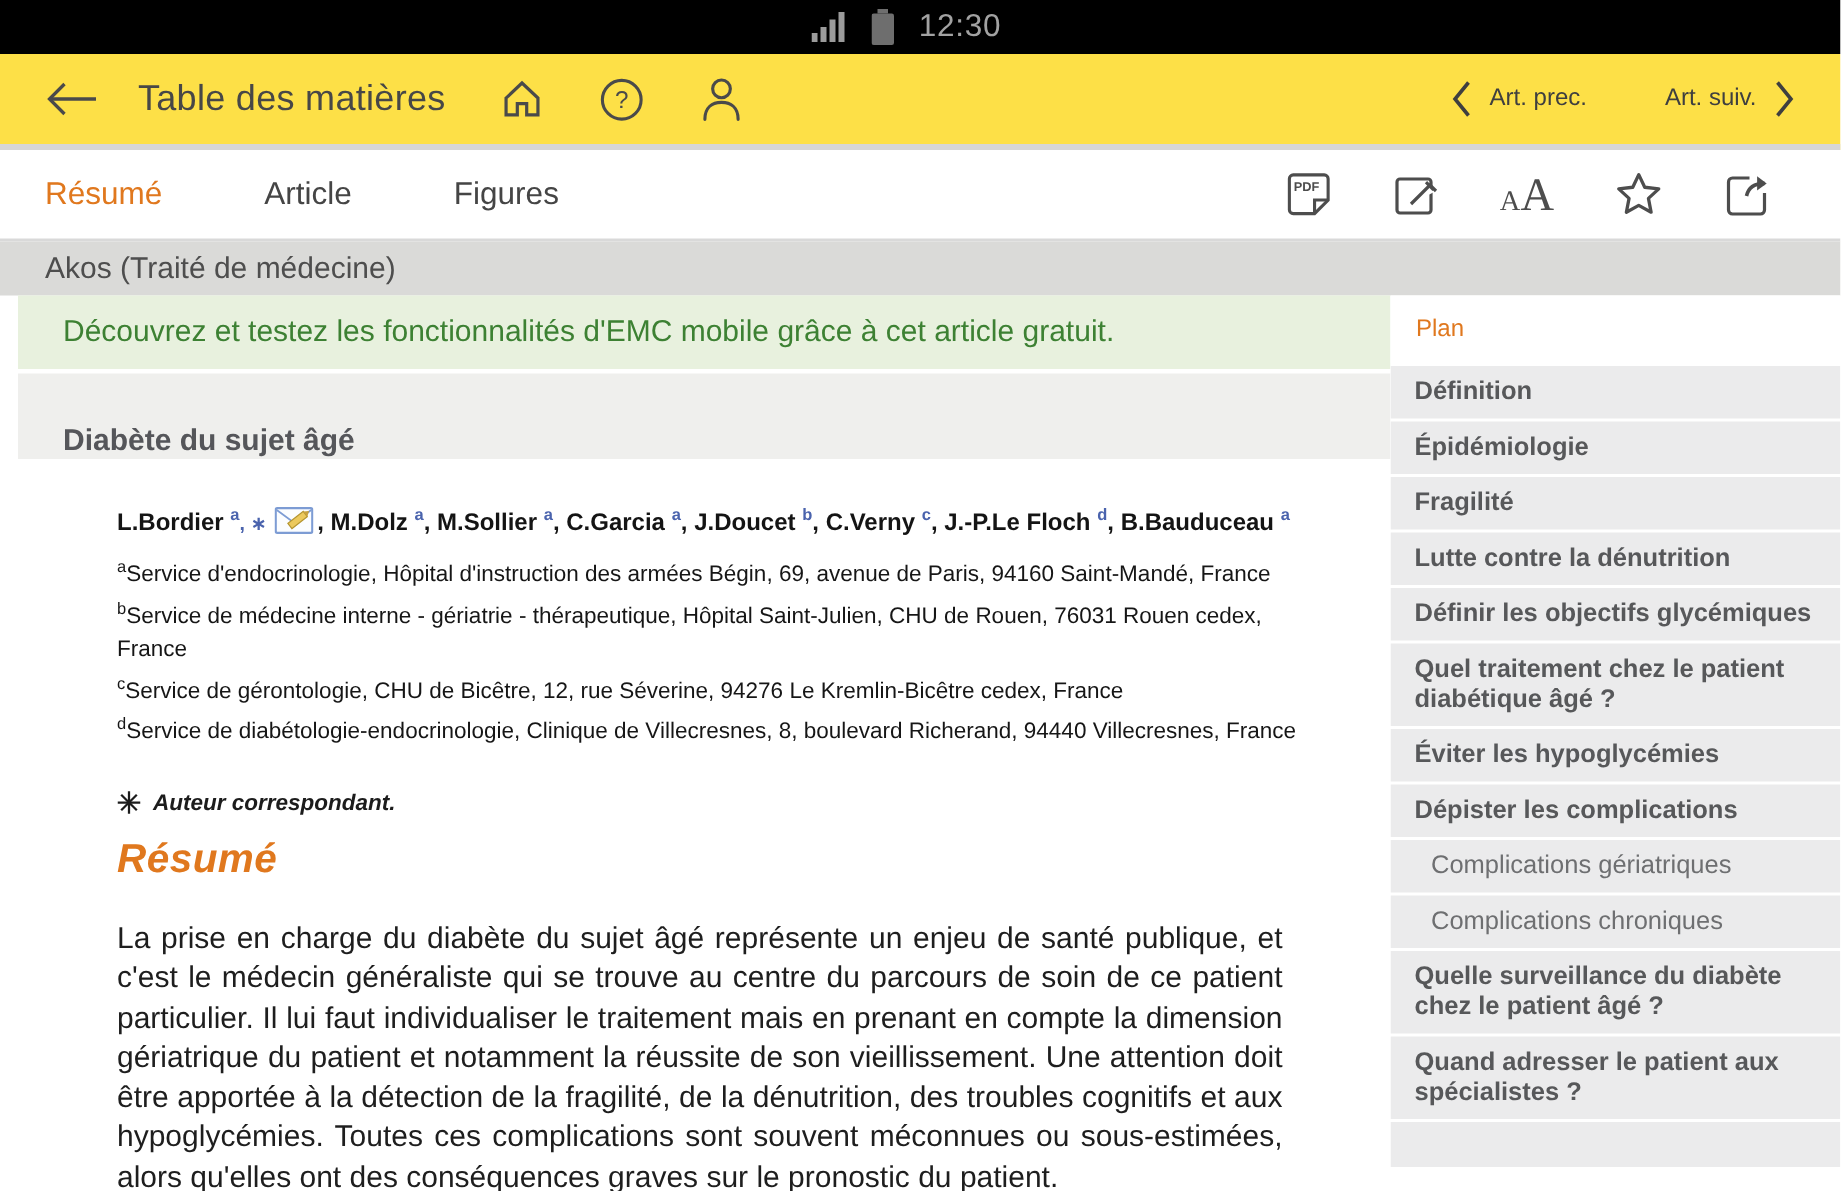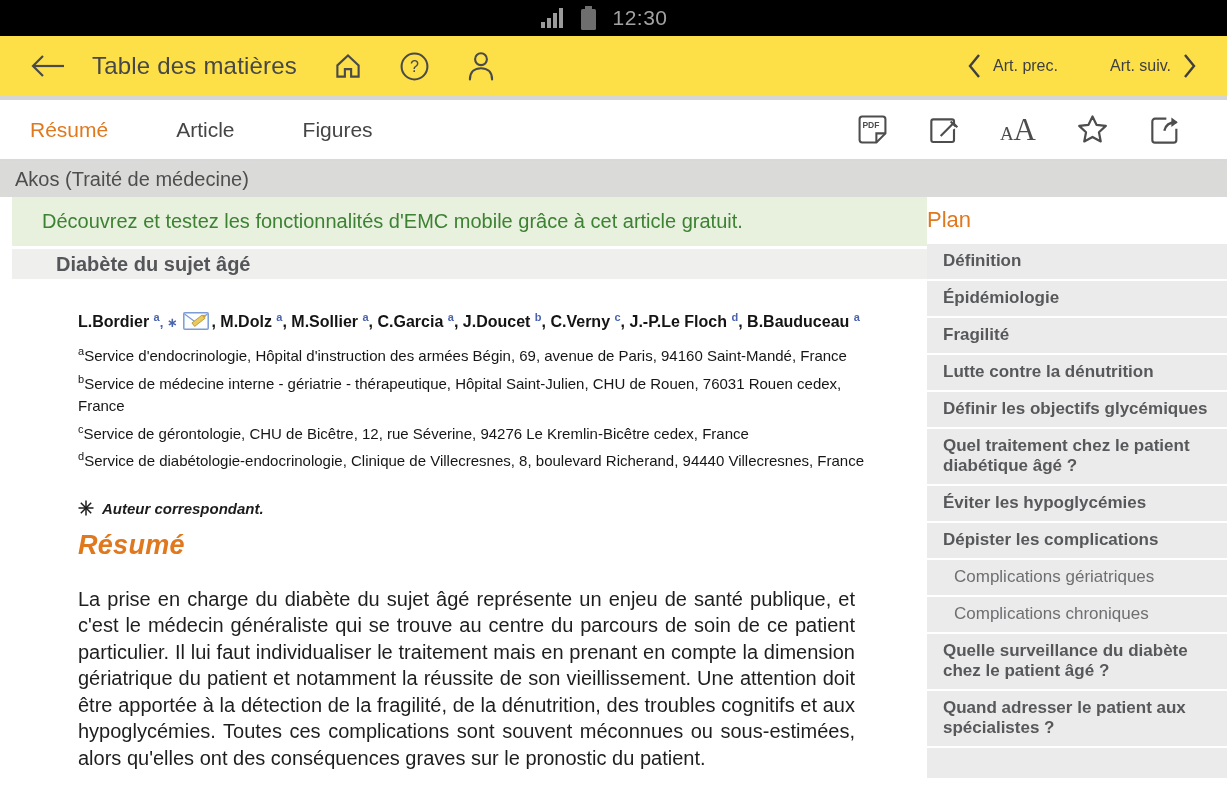--- a/index.html
+++ b/index.html
@@ -29,29 +29,29 @@
   .tab.active { color:#e0781e; }
   .toolbar { margin-left:auto; display:flex; align-items:center; gap:40px; padding-right:16px; }
   .tool-btn { background:none; border:none; cursor:pointer; display:flex; align-items:center;
               color:#4d4d4d; }
   .aa-glyph { font-family:"Liberation Serif","DejaVu Serif",serif; color:#4d4d4d; line-height:1; }
   .aa-glyph .a-sm { font-size:19px; }
   .aa-glyph .a-lg { font-size:31px; }
 
   
   .akos-bar { height:36px; background:#dadad8; display:flex; align-items:center;
-              padding-left:15px; font-size:20px; color:#4e4e4e; }
+              padding-left:30px; font-size:20px; color:#4e4e4e; }
 
   
   .main { display:flex; height:597px;margin-left:12px; }
   .content-col { width:915px; display:flex; flex-direction:column; }
   .banner { height:49px; background:#e8f1de; display:flex; align-items:center;
             padding-left:30px; font-size:20px; color:#3d8133; margin-bottom:3px; }
-  .title-bar { height:30px; background:#efefed; display:flex; align-items:center;
-               padding-left:44px; font-size:20px; font-weight:bold; color:#55565a; }
+  .title-bar { height:57px; background:#efefed; display:flex; align-items:flex-end;
+               padding-left:30px; font-size:20px; font-weight:bold; color:#55565a; }
   .article-body { flex:1; background:#fff; padding:32px 60px 0 66px; overflow:hidden; }
 
   .authors { font-size:16px; font-weight:600; color:#141414; margin-bottom:9px; }
   .author sup { color:#4a63ad; font-weight:600; font-size:11px; }
   .author .corr { display:none; color:#4a63ad; font-size:13px; }
   .author .corr-icon { display:none; vertical-align:-3px; margin:0 2px; }
   .author.corresponding .corr { display:inline; }
   .author.corresponding .corr-icon { display:inline-block; }
   .author:last-of-type .author-sep { display:none; }
 
@@ -61,22 +61,22 @@
   .correspondant { margin-top:27px; display:flex; align-items:center; gap:8px;
                    font-size:15px; font-style:italic; font-weight:bold; color:#1c1c1c; }
   .resume-heading { margin-top:13px; font-size:27px; font-style:italic; color:#e0781e;
                     letter-spacing:.3px; }
   .abstract { margin-top:25px; width:777px; font-size:20px; line-height:26.5px;
               text-align:justify; color:#1e1e1e; }
   .pdf-note { margin-top:21px; font-size:15px; color:#2b2b2b; }
 
   
   .sidebar { flex:1; background:#fff; overflow:hidden; }
-  .plan-header { height:45px; display:flex; align-items:center; 
-                 font-size:22px; color:#e0781e; margin-bottom:2px; background:#fff; }
+  .plan-header { height:45px; display:flex; align-items:center; padding-left:17px;
+                 font-size:16px; color:#e0781e; margin-bottom:2px; background:#fff; }
   .plan-list .row, .row.partial { background:#ebebec; margin-bottom:2px;
         padding:7px 14px 8px 16px; font-size:17px; font-weight:bold; color:#57585a;
         line-height:20px; cursor:pointer; }
   .plan-list .row.sub { font-weight:normal; color:#6e6f71; padding-left:27px; }
   .row.partial { height:30px; }
 
   svg { display:block; }
 </style>
 </head>
 <body>

